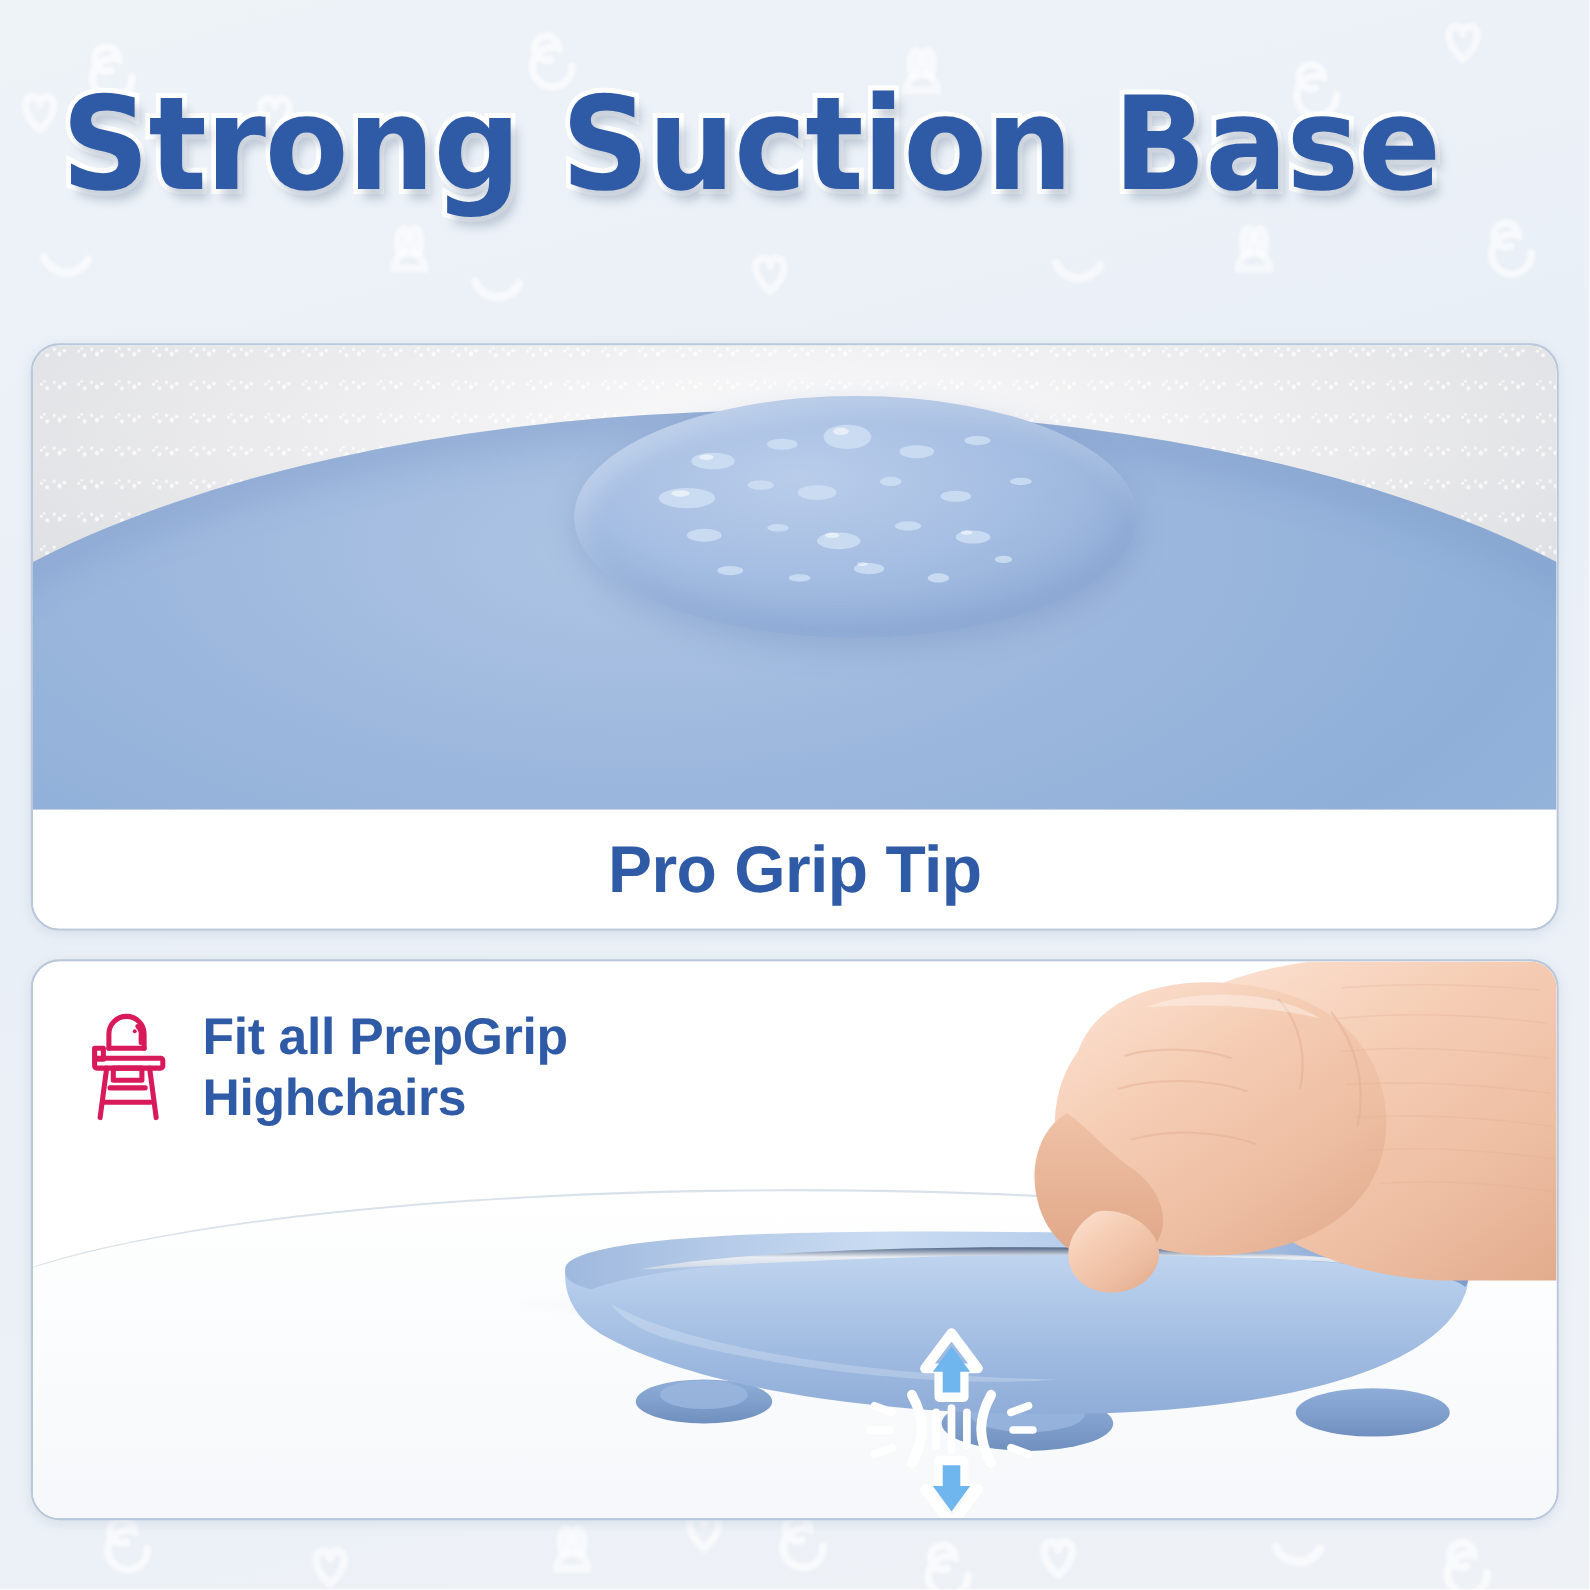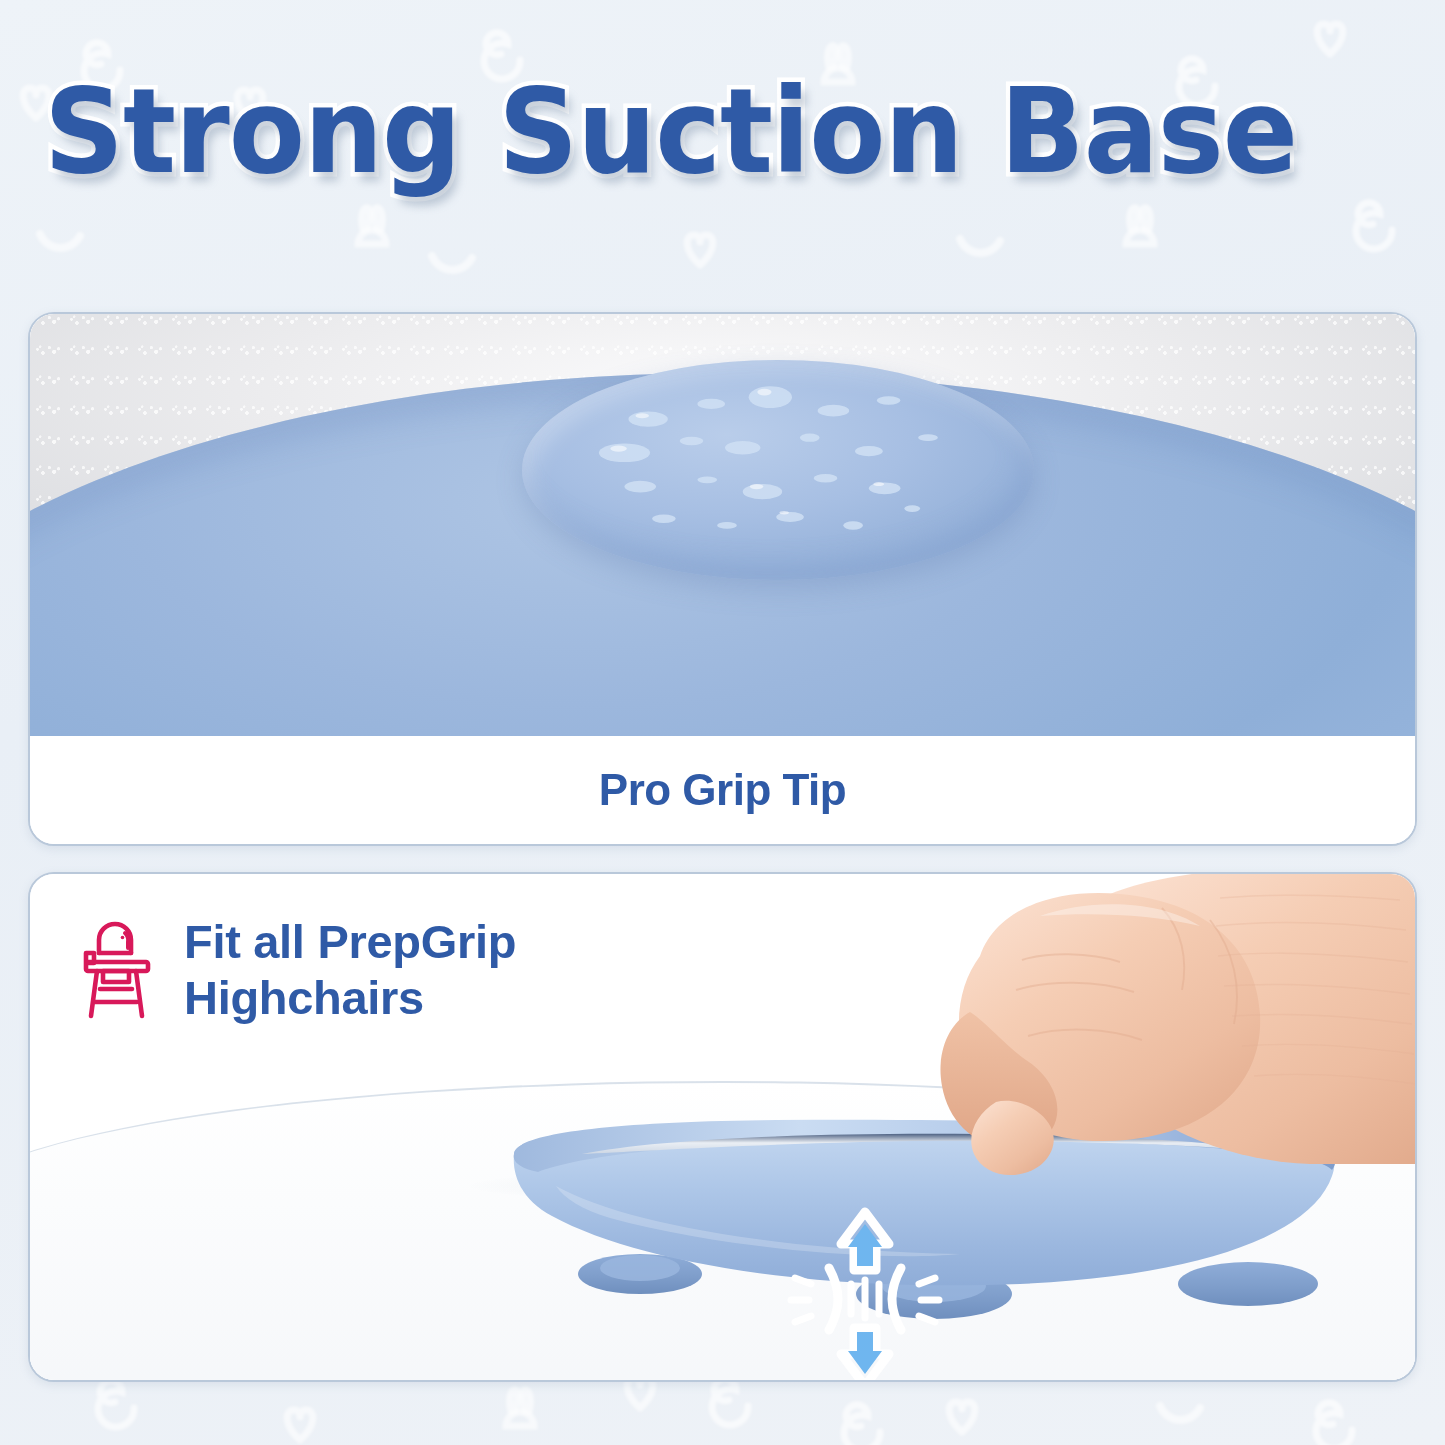--- a/index.html
+++ b/index.html
@@ -23,21 +23,21 @@
   .doodles {
     position: absolute;
     inset: 0;
     opacity: .85;
     pointer-events: none;
   }
 
   
   .title-wrap {
     position: absolute;
-    left: 4px; top: 72px;
+    left: 16px; top: 72px;
     width: 1321px;
     text-align: center;
     z-index: 5;
   }
   .title {
     display: inline-block;
     font-family: "DejaVu Sans", sans-serif;
     font-weight: bold;
     font-size: 118px;
     line-height: 1.0;
@@ -84,21 +84,21 @@
     flex: 1 1 auto;
     overflow: hidden;
     background: #ffffff;
   }
   .card-label {
     flex: 0 0 auto;
     height: 108px;
     display: flex;
     align-items: center;
     justify-content: center;
-    font-size: 44px;
+    font-size: 60px;
     font-weight: bold;
     color: #2f5aa6;
     letter-spacing: -.5px;
     background: #ffffff;
   }
 
   
   .macro-steel {
     position: absolute;
     inset: 0;

